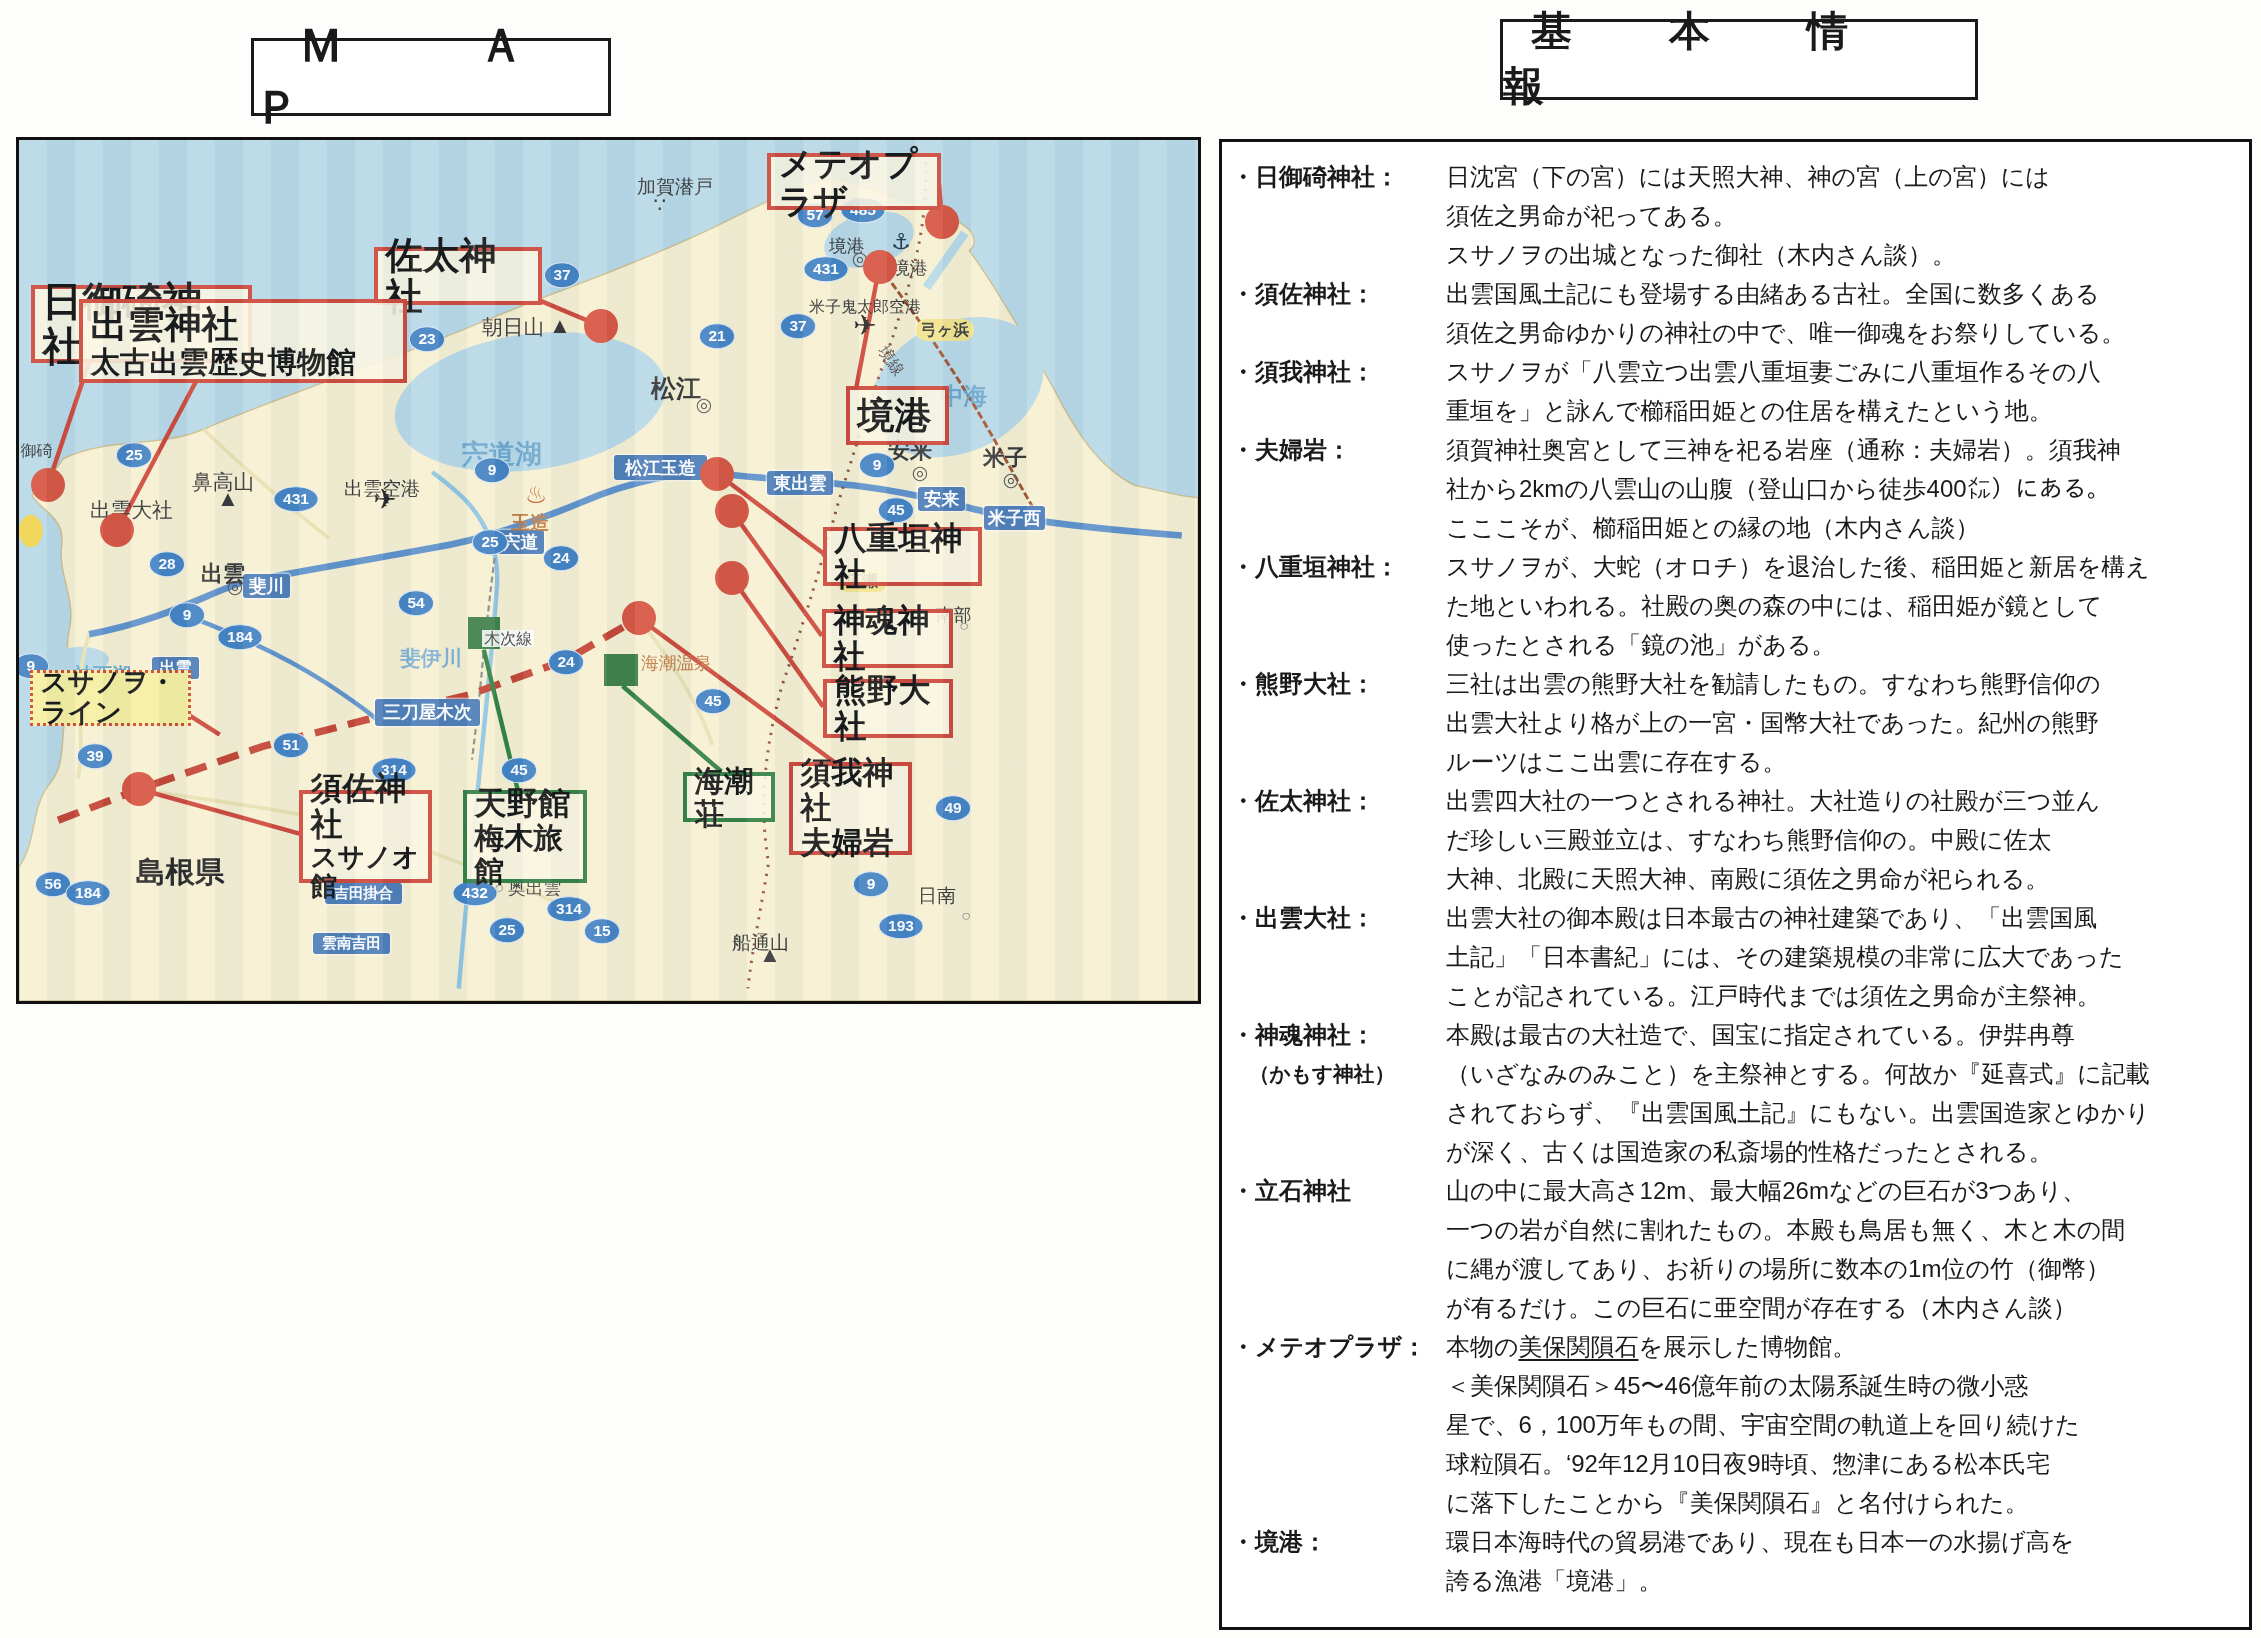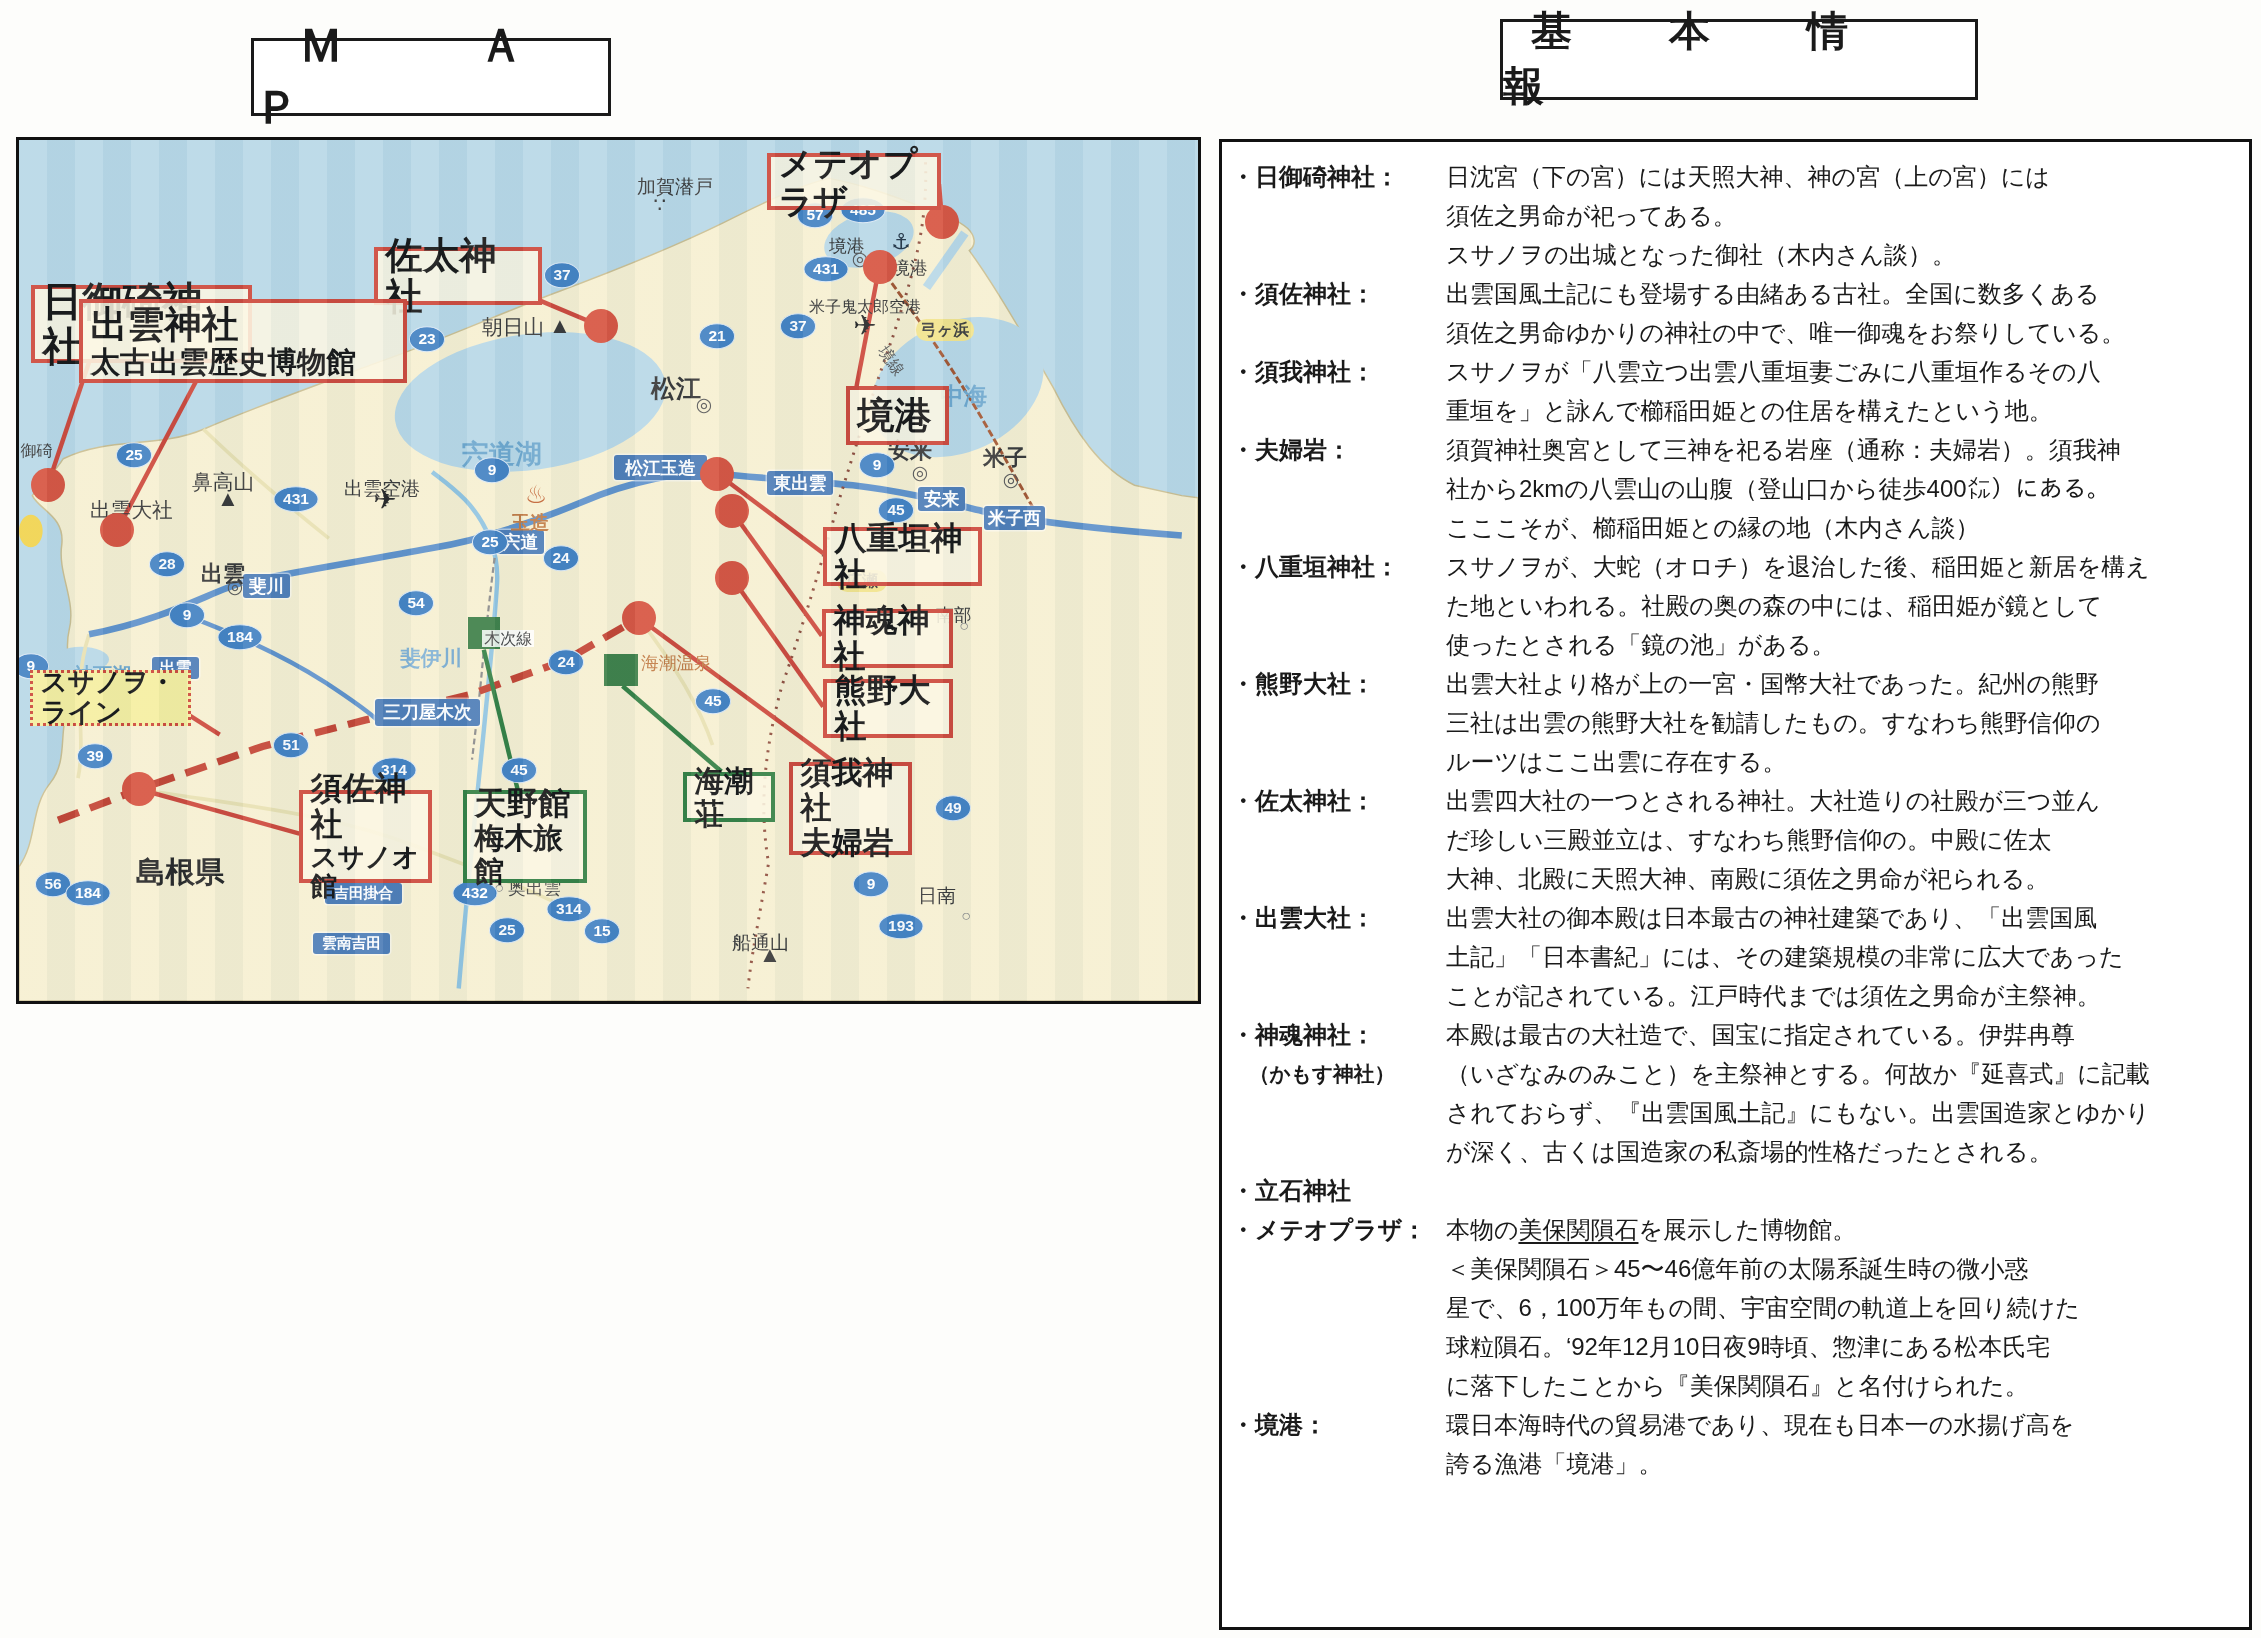--- a/index.html
+++ b/index.html
@@ -259,22 +259,22 @@
         <div class="term">・八重垣神社：</div>
         <div class="body">
           <div class="ln">スサノヲが、大蛇（オロチ）を退治した後、稲田姫と新居を構え</div>
           <div class="ln">た地といわれる。社殿の奥の森の中には、稲田姫が鏡として</div>
           <div class="ln">使ったとされる「鏡の池」がある。</div>
         </div>
       </div>
       <div class="entry">
         <div class="term">・熊野大社：</div>
         <div class="body">
+          <div class="ln">三社は出雲の熊野大社を勧請したもの。すなわち熊野信仰の</div>
           <div class="ln">出雲大社より格が上の一宮・国幣大社であった。紀州の熊野</div>
-          <div class="ln">三社は出雲の熊野大社を勧請したもの。すなわち熊野信仰の</div>
           <div class="ln">ルーツはここ出雲に存在する。</div>
         </div>
       </div>
       <div class="entry">
         <div class="term">・佐太神社：</div>
         <div class="body">
           <div class="ln">出雲四大社の一つとされる神社。大社造りの社殿が三つ並ん</div>
           <div class="ln">だ珍しい三殿並立は、すなわち熊野信仰の。中殿に佐太</div>
           <div class="ln">大神、北殿に天照大神、南殿に須佐之男命が祀られる。</div>
         </div>
@@ -291,20 +291,26 @@
         <div class="term">・神魂神社：<div style="font-size: 20.7px; margin-left: 18px;">（かもす神社）</div></div>
         <div class="body">
           <div class="ln">本殿は最古の大社造で、国宝に指定されている。伊弉冉尊</div>
           <div class="ln">（いざなみのみこと）を主祭神とする。何故か『延喜式』に記載</div>
           <div class="ln">されておらず、『出雲国風土記』にもない。出雲国造家とゆかり</div>
           <div class="ln">が深く、古くは国造家の私斎場的性格だったとされる。</div>
         </div>
       </div>
       <div class="entry">
         <div class="term">・立石神社</div>
+        <div class="body">
+          <div class="ln">山の中に最大高さ12m、最大幅26mなどの巨石が3つあり、</div>
+          <div class="ln">一つの岩が自然に割れたもの。本殿も鳥居も無く、木と木の間</div>
+          <div class="ln">に縄が渡してあり、お祈りの場所に数本の1m位の竹（御幣）</div>
+          <div class="ln">が有るだけ。この巨石に亜空間が存在する（木内さん談）</div>
+        </div>
       </div>
       <div class="entry">
         <div class="term">・メテオプラザ：</div>
         <div class="body">
           <div class="ln"><span>本物の</span><span class="u">美保関隕石</span><span>を展示した博物館。</span></div>
           <div class="ln">＜美保関隕石＞45〜46億年前の太陽系誕生時の微小惑</div>
           <div class="ln">星で、6，100万年もの間、宇宙空間の軌道上を回り続けた</div>
           <div class="ln">球粒隕石。‘92年12月10日夜9時頃、惣津にある松本氏宅</div>
           <div class="ln">に落下したことから『美保関隕石』と名付けられた。</div>
         </div>

